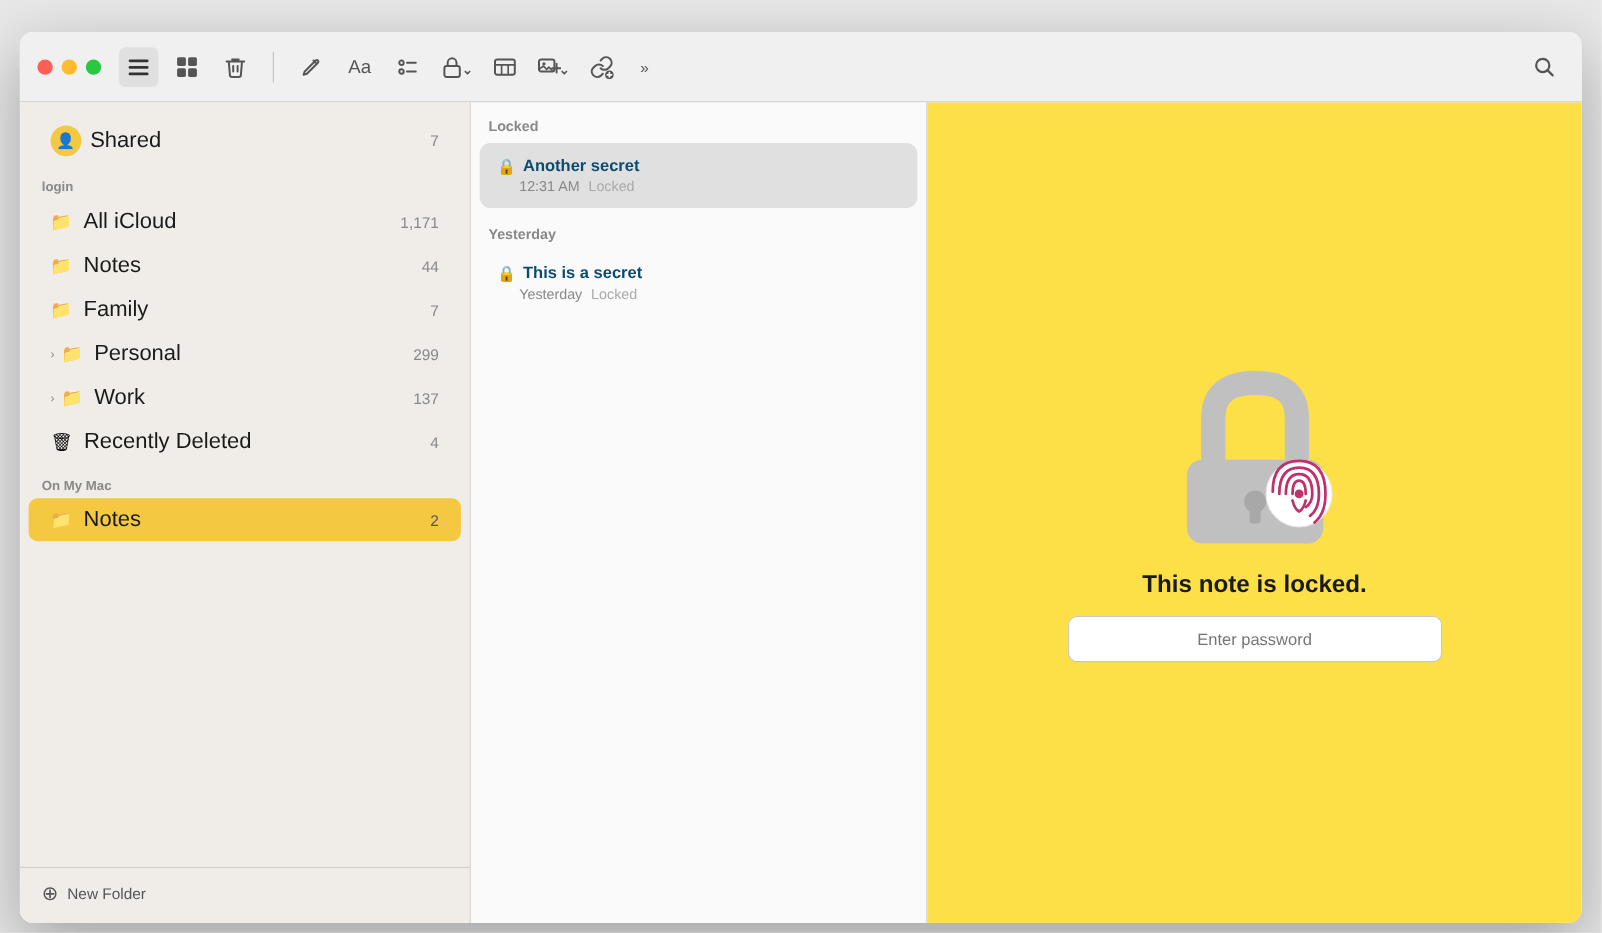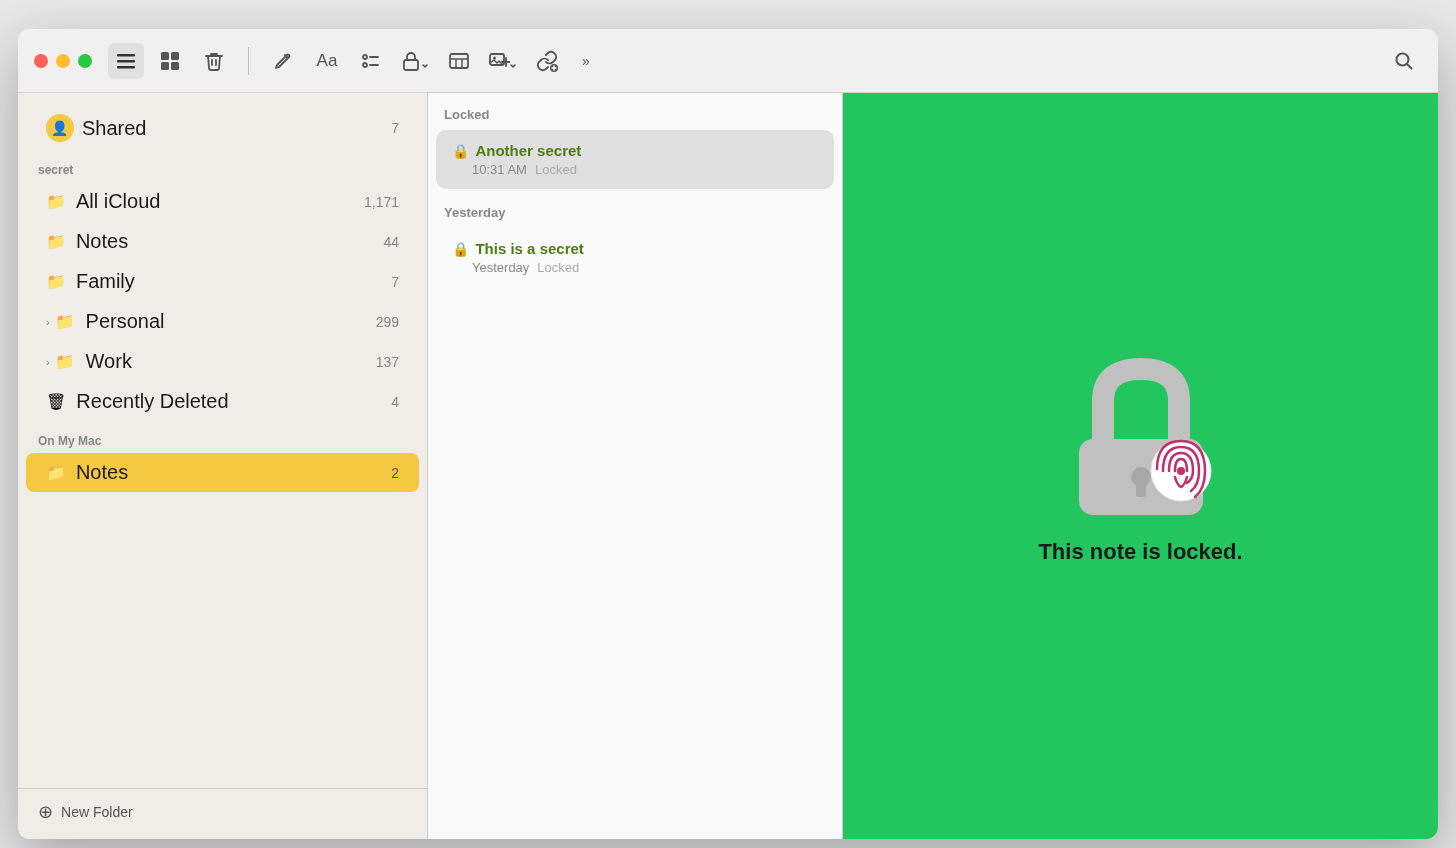--- a/index.html
+++ b/index.html
@@ -193,38 +193,38 @@
       gap: 6px;
       margin-bottom: 3px;
     }
     .note-lock-icon {
       font-size: 14px;
       color: #555;
     }
     .note-title {
       font-size: 15px;
       font-weight: 700;
-      color: #4d7c0f;
+      color: #0c4a6e;
     }
     .note-meta {
       font-size: 13px;
       color: #888;
       padding-left: 20px;
       display: flex;
       align-items: center;
       gap: 8px;
     }
     .note-locked-badge {
       font-size: 13px;
       color: #aaa;
     }
     
     .detail-pane {
       flex: 1;
-      background: #22c55e;
+      background: #fde047;
       display: flex;
       flex-direction: column;
       align-items: center;
       justify-content: center;
       padding: 40px;
     }
     .lock-illustration {
       position: relative;
       width: 160px;
       height: 160px;
@@ -374,21 +374,21 @@
 
     <div class="sidebar">
       <div class="sidebar-scroll">
 
         <div class="sidebar-item">
           <div class="shared-icon">👤</div>
           <span class="label">Shared</span>
           <span class="count">7</span>
         </div>
 
-        <div class="sidebar-section-title">secret</div>
+        <div class="sidebar-section-title">login</div>
 
         <div class="sidebar-item">
           <span class="icon" style="color:#f5c842;">📁</span>
           <span class="label">All iCloud</span>
           <span class="count">1,171</span>
         </div>
         <div class="sidebar-item">
           <span class="icon" style="color:#f5c842;">📁</span>
           <span class="label">Notes</span>
           <span class="count">44</span>
@@ -437,21 +437,21 @@
       <div class="notes-list-scroll">
 
         <div class="section-header">Locked</div>
 
         <div class="note-item selected">
           <div class="note-item-header">
             <span class="note-lock-icon">🔒</span>
             <span class="note-title">Another secret</span>
           </div>
           <div class="note-meta">
-            <span>10:31 AM</span>
+            <span>12:31 AM</span>
             <span class="note-locked-badge">Locked</span>
           </div>
         </div>
 
         <div class="section-header">Yesterday</div>
 
         <div class="note-item">
           <div class="note-item-header">
             <span class="note-lock-icon">🔒</span>
             <span class="note-title">This is a secret</span>
@@ -493,16 +493,17 @@
             <path d="M10 32 Q10 4 34 4 Q58 4 58 34 Q58 52 48 60" stroke="#c0306a" stroke-width="2.5" stroke-linecap="round" fill="none"></path>
 
             <path d="M28 40 Q30 48 34 50 Q38 48 40 40" stroke="#c0306a" stroke-width="2.5" stroke-linecap="round" fill="none"></path>
           </svg>
         </div>
       </div>
 
       <p class="locked-title">This note is locked.</p>
 
 
+      <input class="password-input" type="password" placeholder="Enter password" style="">
     </div>
 
   </div>
 </div>
 
 </body></html>

